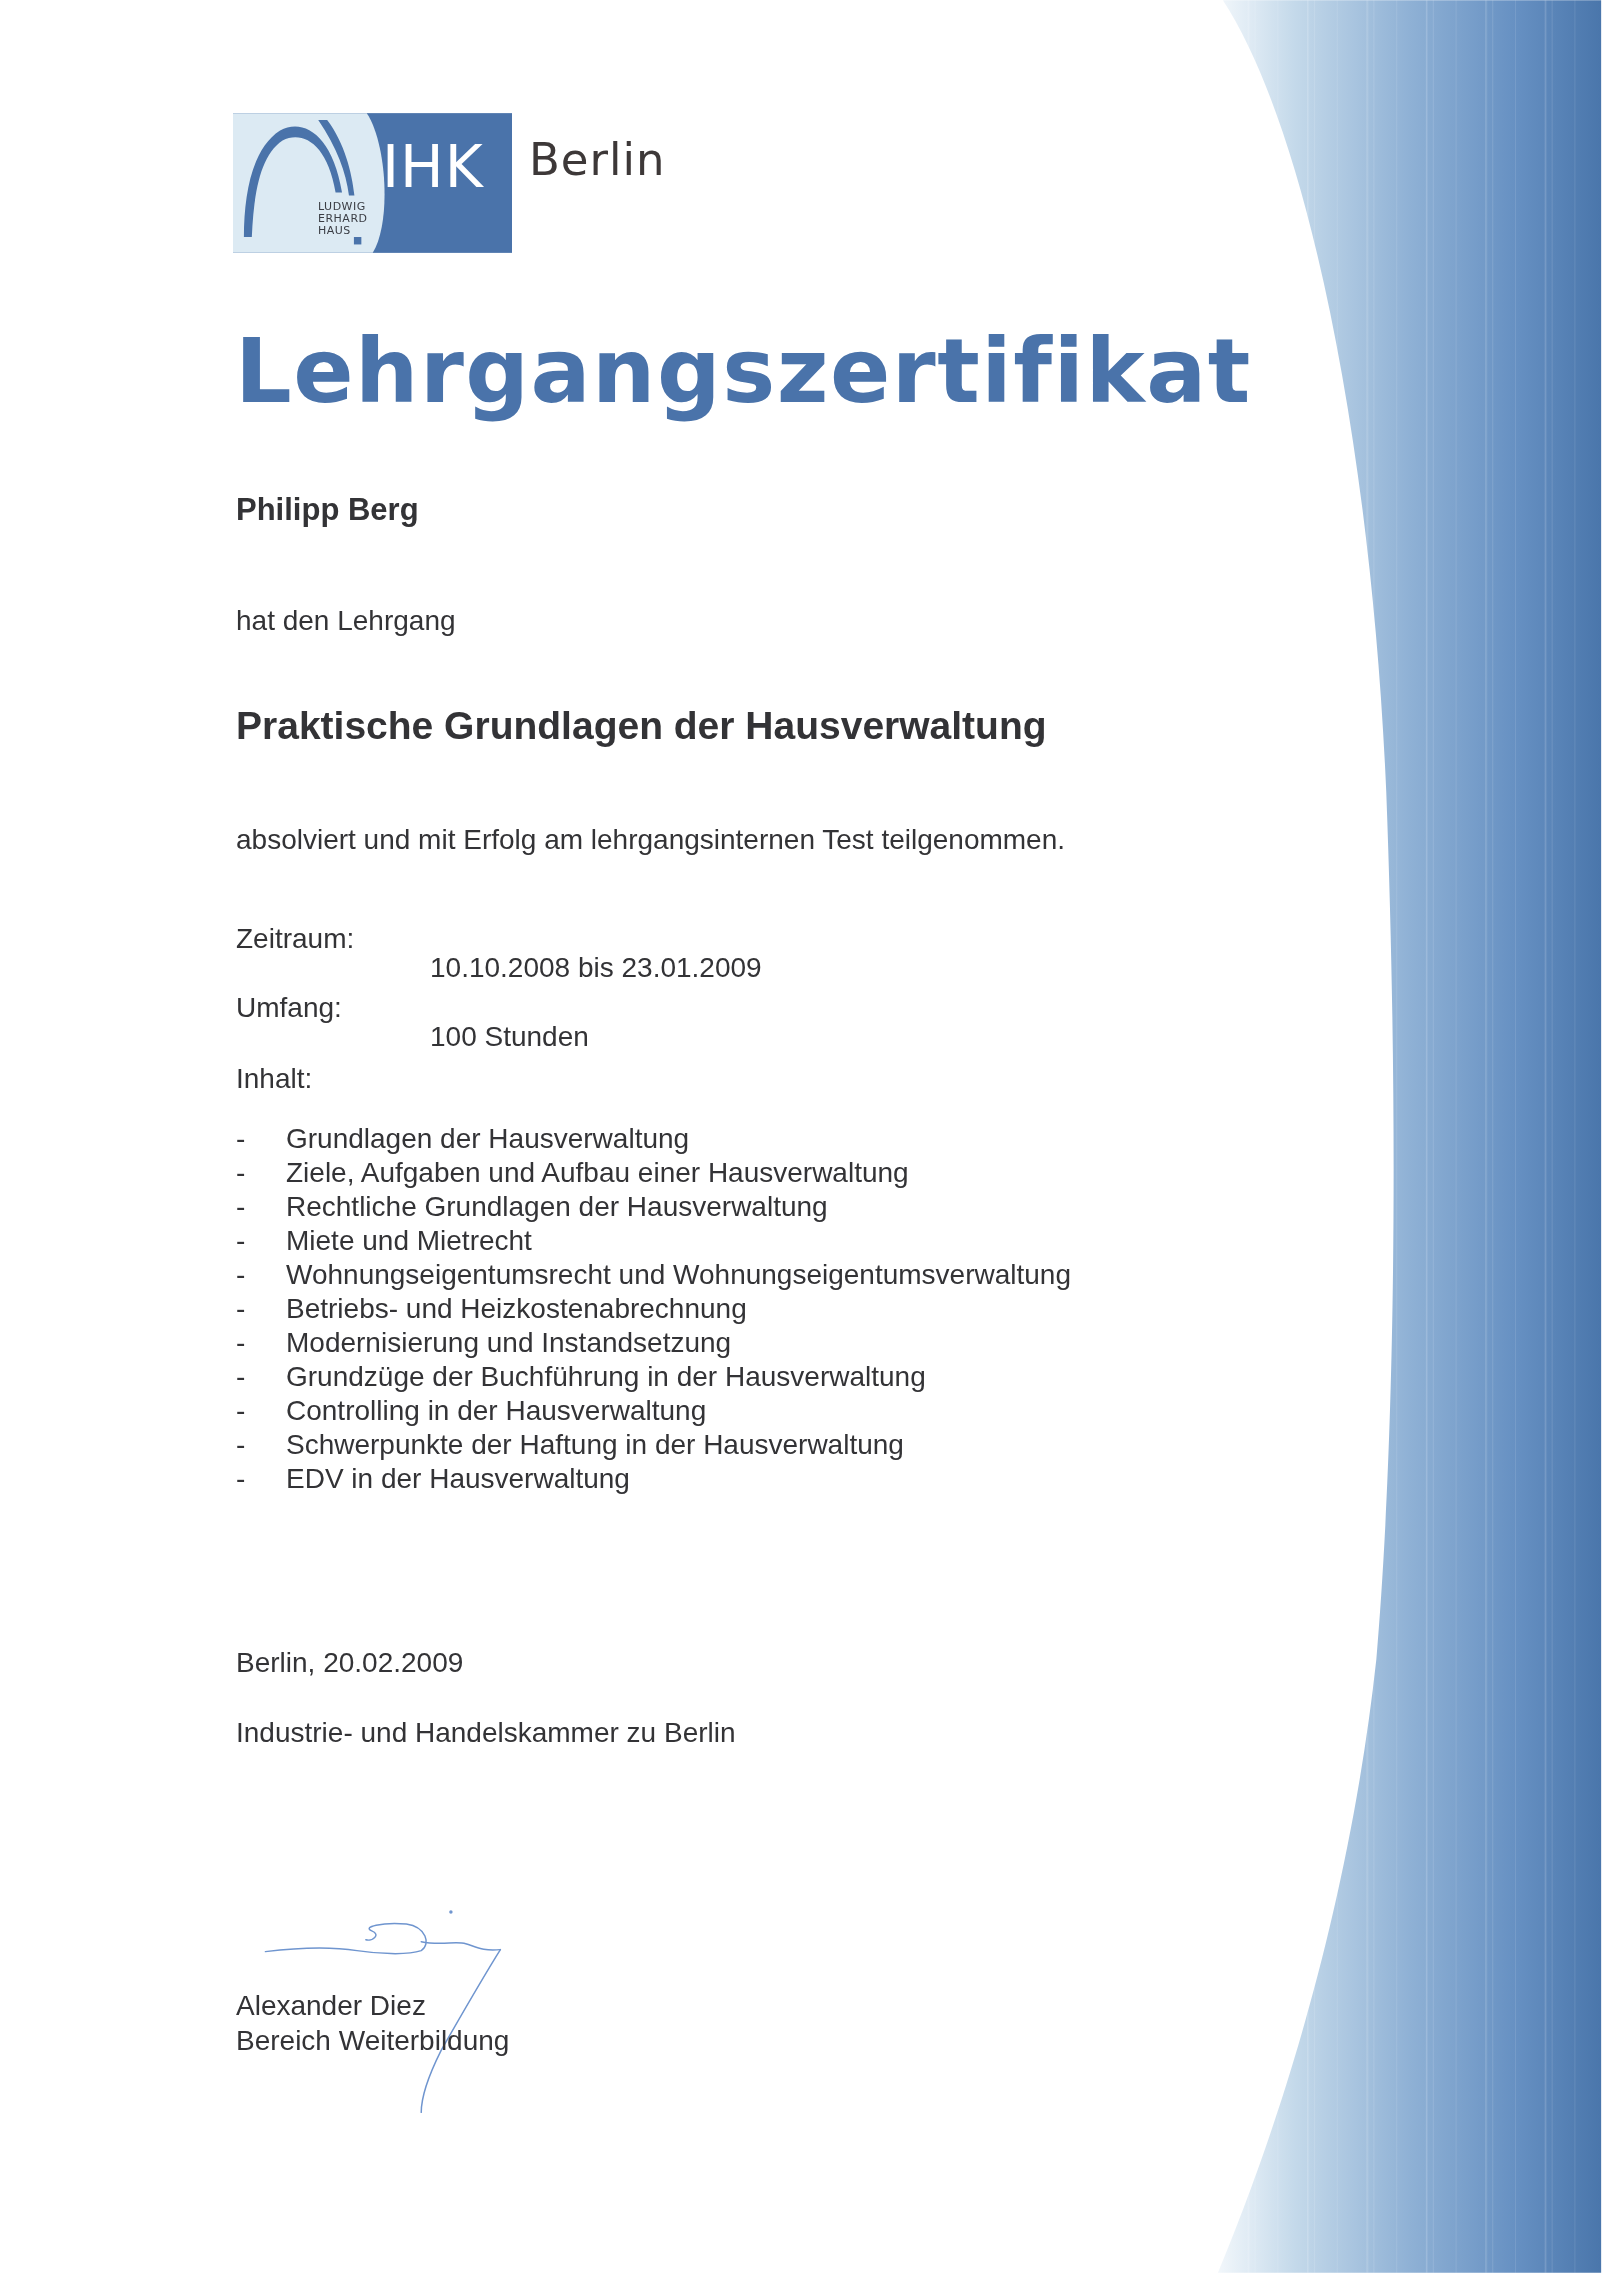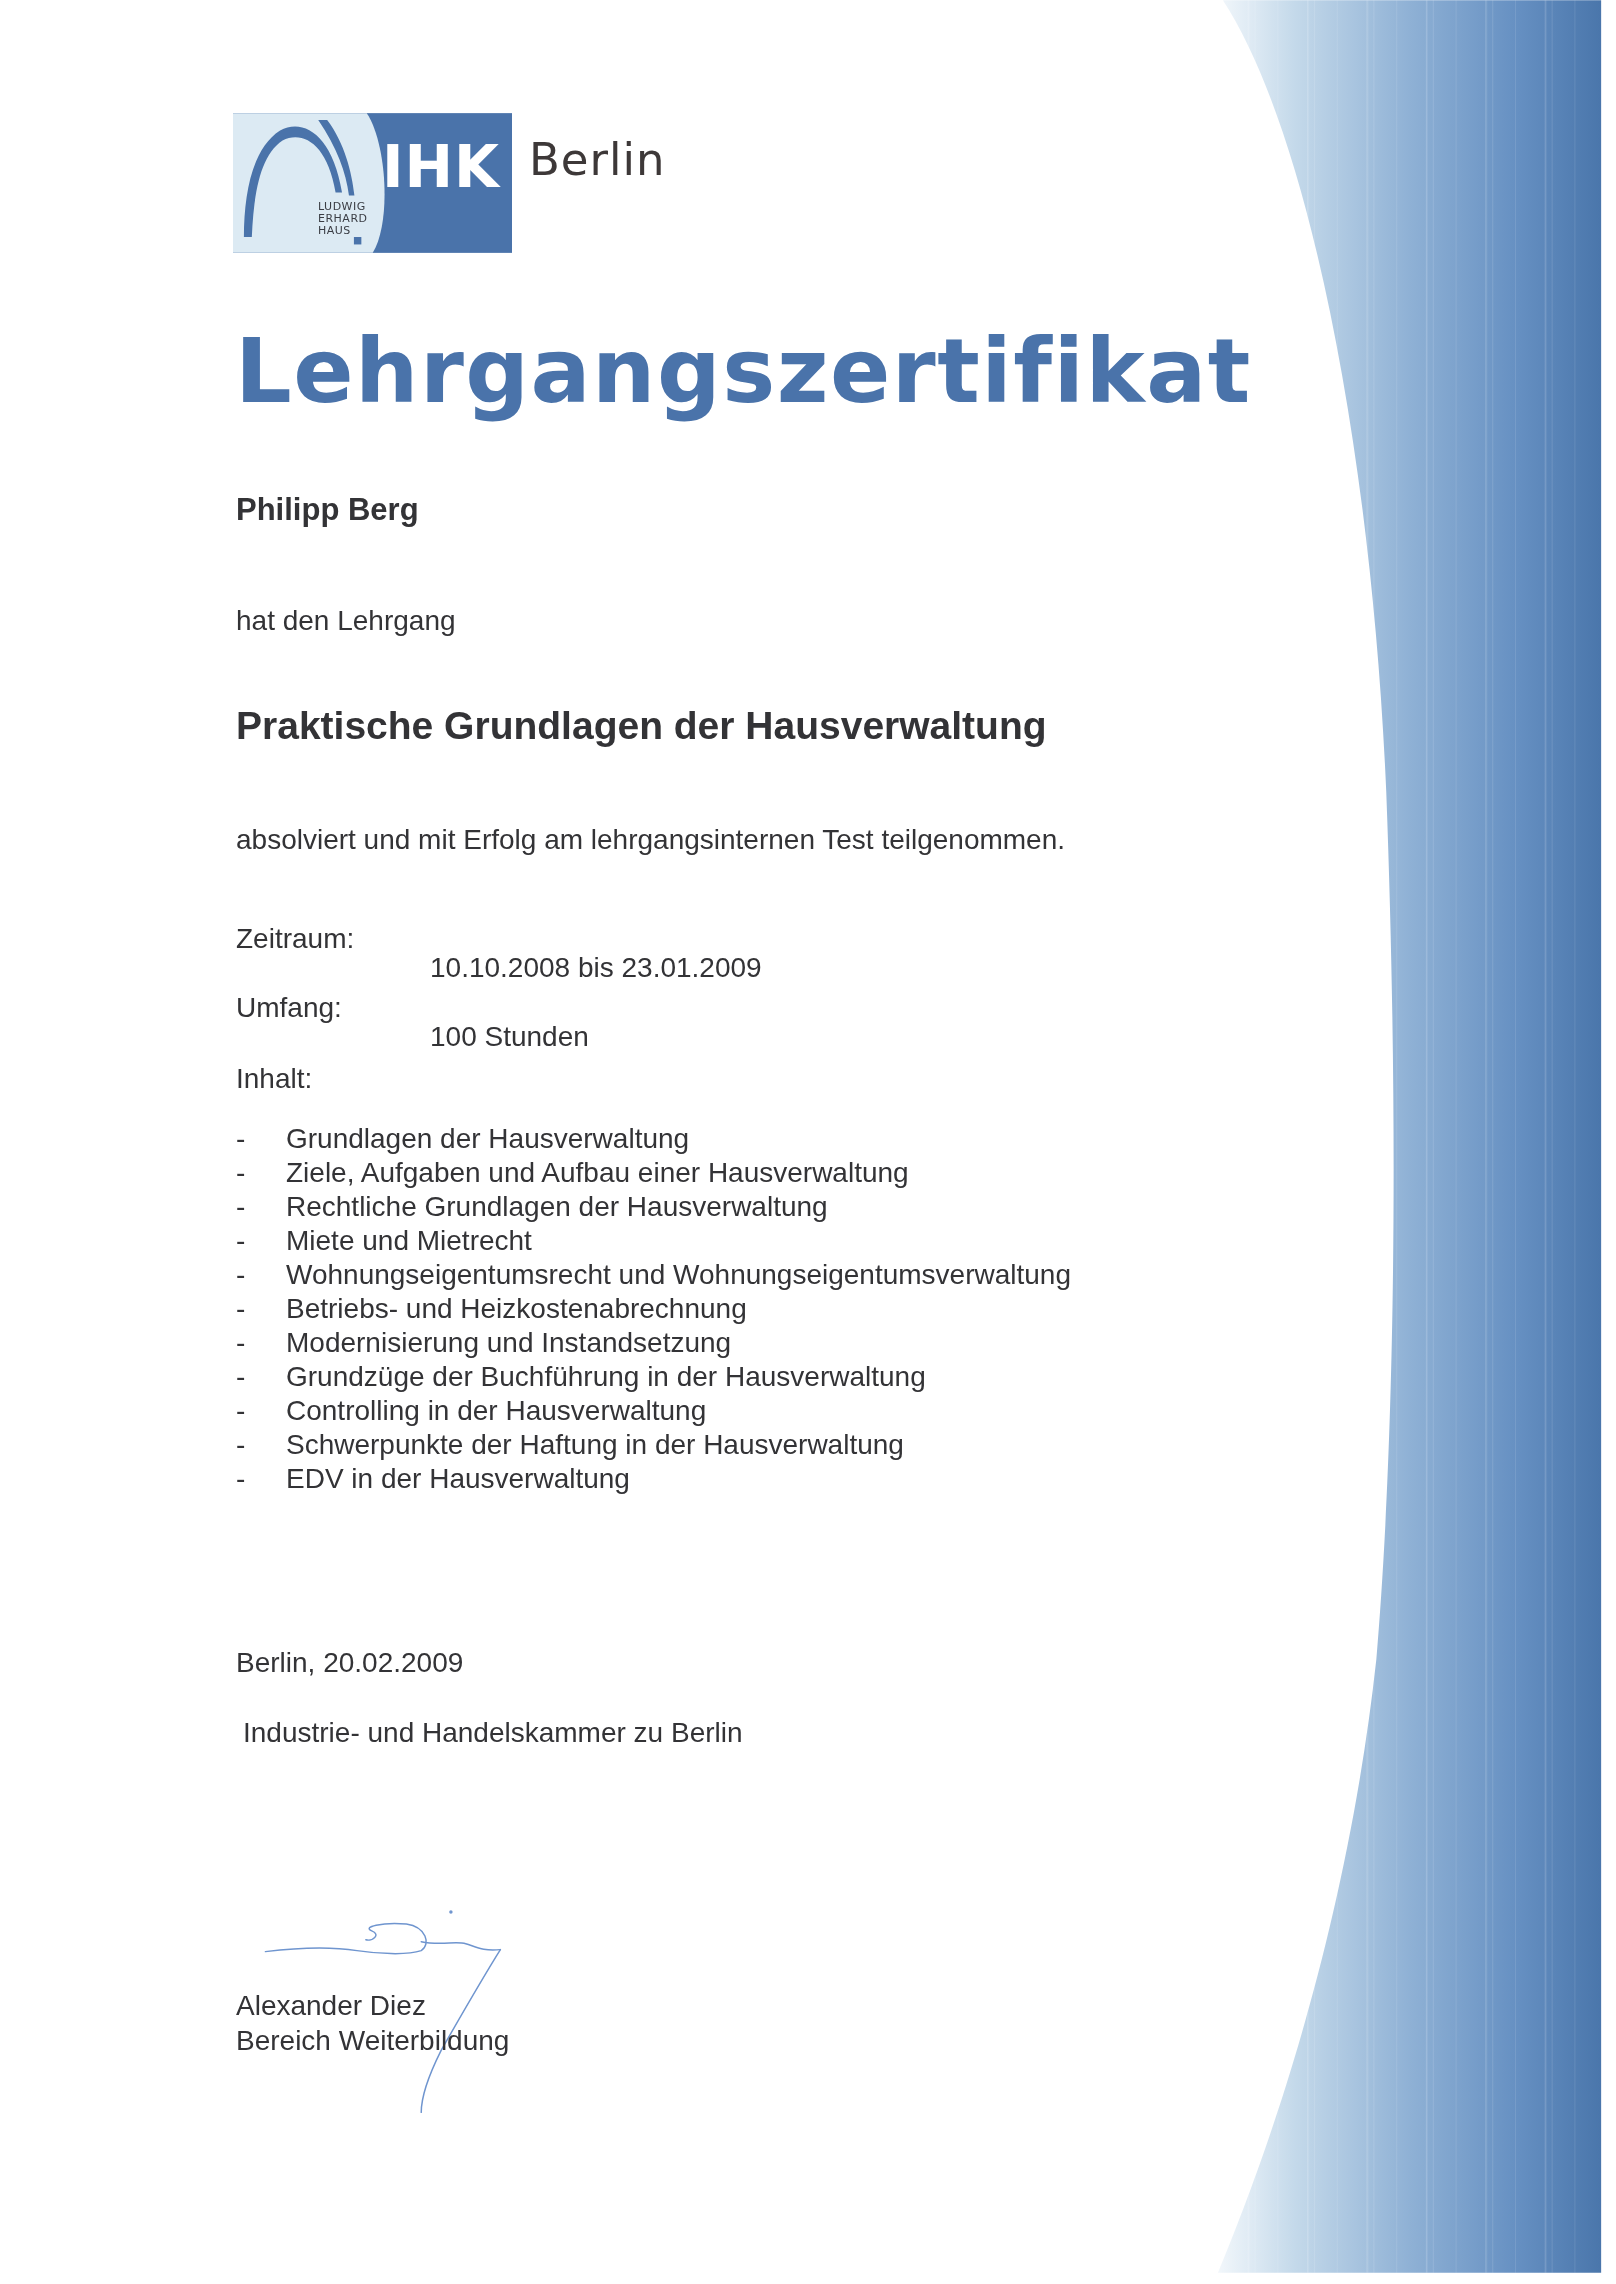--- a/index.html
+++ b/index.html
@@ -10,21 +10,21 @@
       color: #2e2e30;
     }
     .band { position: absolute; left: 0; top: 0; width: 1616px; height: 2284px; pointer-events: none; }
     .abs { position: absolute; white-space: nowrap; }
 
     
     .logo { position: absolute; left: 233px; top: 113px; width: 279px; height: 140px; }
     .logo svg { position: absolute; left: 0; top: 0; }
     .logo-ihk {
       position: absolute; left: 149px; top: 20px; height: 69px;
-      font-family: "DejaVu Sans", sans-serif; font-weight: bold; font-size: 58px;
+      font-family: "DejaVu Sans", sans-serif; font-weight: normal; font-size: 58px;
       color: #ffffff; letter-spacing: 1px; line-height: 69px;
     }
     .logo-leh {
       position: absolute; left: 85px; top: 88px;
       font-family: "DejaVu Sans", sans-serif; font-size: 11px; line-height: 12px; color: #3a3d44;
       letter-spacing: 0.5px;
     }
     .logo-leh span { display: block; }
     .logo-berlin {
       position: absolute; left: 529px; top: 123px;
@@ -143,21 +143,21 @@
       <span class="bullet">-</span>
       <span class="item-text">Schwerpunkte der Haftung in der Hausverwaltung</span>
     </li>
   <li>
       <span class="bullet">-</span>
       <span class="item-text">EDV in der Hausverwaltung</span>
     </li>
 </ul>
 
 <div class="abs t56" style="left:236px; top:1645px;">Berlin, 20.02.2009</div>
-<div class="abs t56" style="left:243px; top:1715px;">Industrie- und Handelskammer zu Berlin</div>
+<div class="abs t56" style="left:236px; top:1715px;">Industrie- und Handelskammer zu Berlin</div>
 
 <svg class="signature" viewBox="0 0 560 470">
   <g fill="none" stroke="#6f95cf" stroke-width="3" stroke-linecap="round">
     <path d="M 15 120 C 80 112, 150 110, 200 118 C 240 124, 300 128, 330 118 C 350 105, 340 70, 300 64 C 250 60, 210 70, 230 78 C 250 86, 230 100, 218 96"></path>
     <path d="M 330 100 C 370 108, 400 98, 420 104 C 440 110, 455 120, 490 116"></path>
     <path d="M 490 116 C 450 180, 410 250, 370 320 C 340 380, 330 420, 330 445"></path>
     <circle cx="390" cy="40" r="2" fill="#6f95cf"></circle>
   </g>
 </svg>
 

